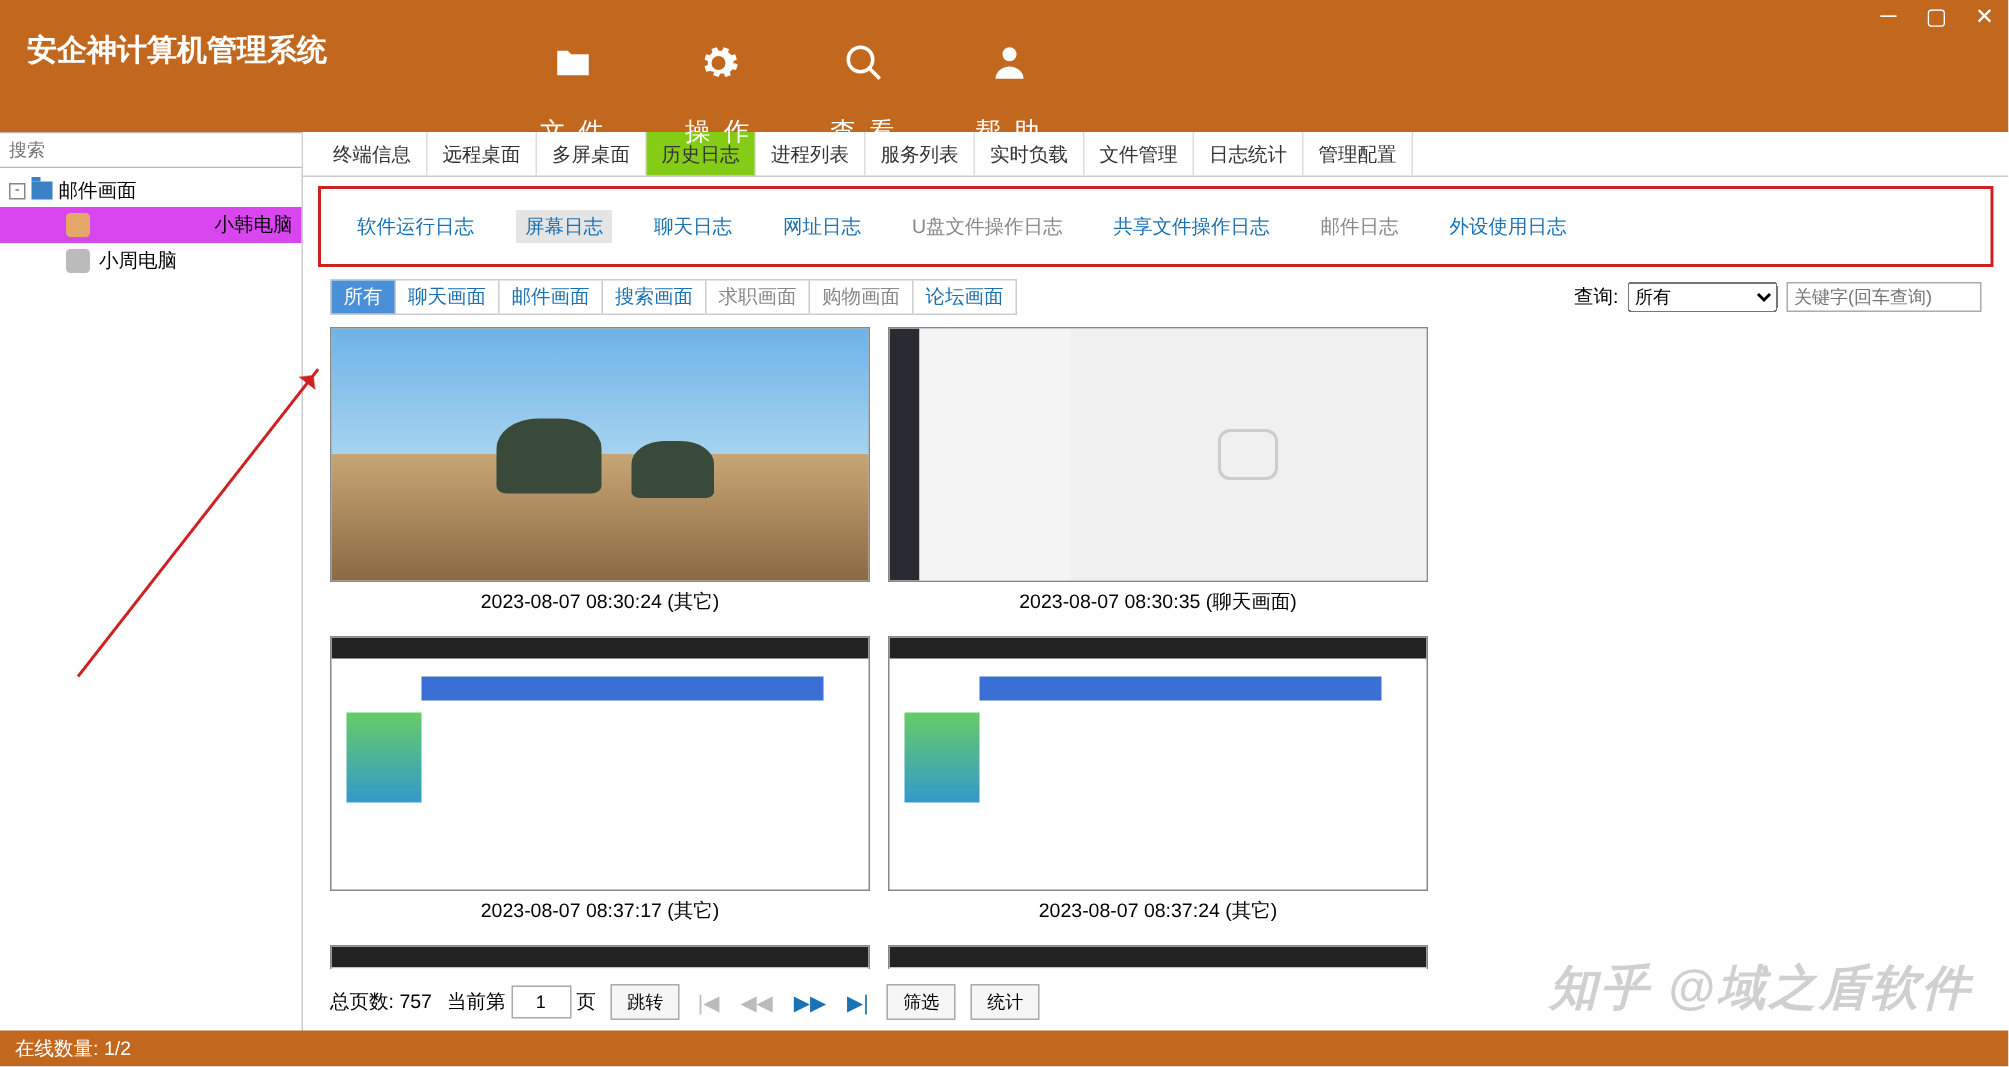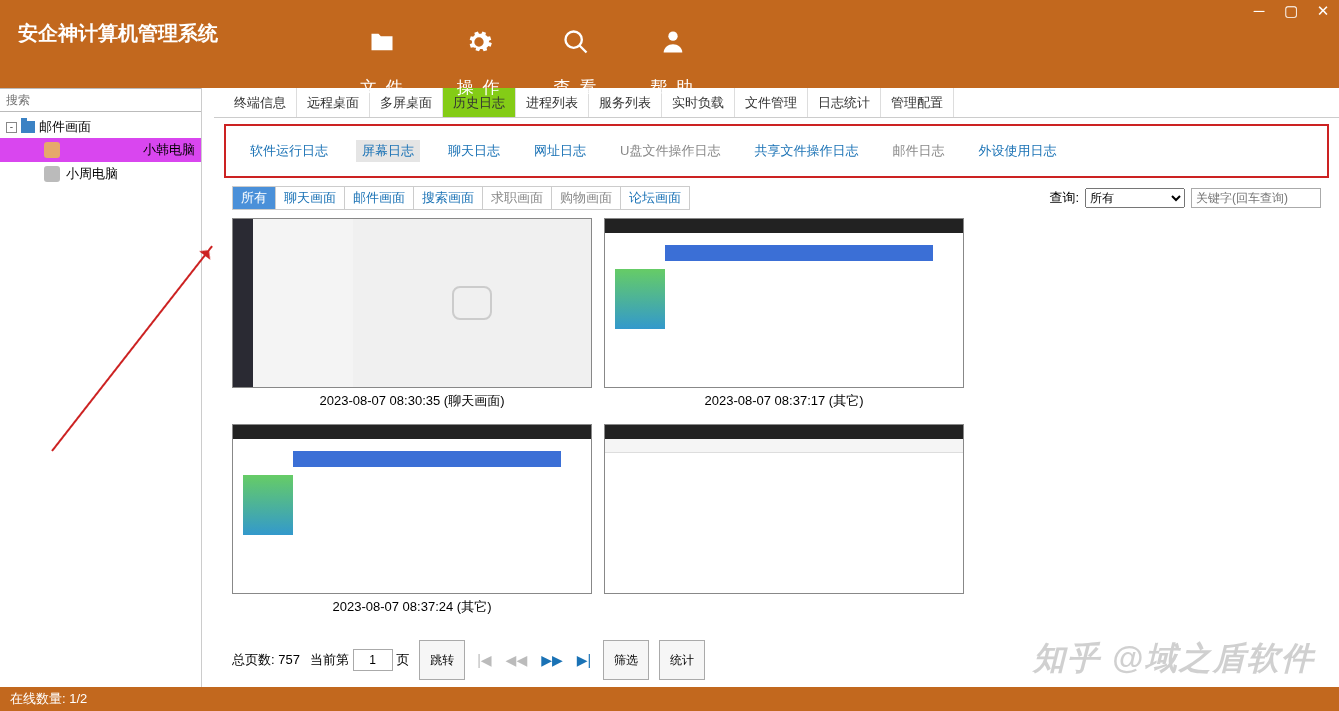--- a/index.html
+++ b/index.html
@@ -7,21 +7,21 @@
 
 .titlebar { background: #c2681e; height: 88px; display: flex; align-items: flex-start; position: relative; }
 .app-title { color: #fff; font-size: 20px; font-weight: bold; padding: 20px 0 0 18px; }
 .win-controls { position: absolute; top: 2px; right: 6px; display: flex; gap: 12px; }
 .win-btn { color: #fff; font-size: 15px; cursor: pointer; width: 20px; text-align: center; }
 .toolbar { position: absolute; left: 360px; top: 28px; display: flex; gap: 52px; }
 .tool-item { display: flex; flex-direction: column; align-items: center; color: #fff; cursor: pointer; }
 .tool-item svg { width: 28px; height: 28px; fill: #fff; }
 .tool-label { font-size: 17px; margin-top: 20px; letter-spacing: 2px; }
 
-.main { display: flex; height: 600px; gap: 12px; }
+.main { display: flex; height: 600px; }
 
 .sidebar { width: 202px; border-right: 1px solid #ccc; background: #fff; display: flex; flex-direction: column; }
 .search-bar { border: 1px solid #bbb; border-left: none; border-right: none; height: 24px; }
 .search-bar input { width: 100%; height: 100%; border: none; padding: 0 6px; font-size: 12px; outline: none; }
 .tree { padding: 4px 0; font-size: 13px; }
 .tree-root { display: flex; align-items: center; padding: 2px 6px; gap: 4px; }
 .tree-toggle { width: 11px; height: 11px; border: 1px solid #888; display: flex; align-items: center; justify-content: center; font-size: 10px; line-height: 1; color: #555; cursor: pointer; }
 .tree-item { display: flex; align-items: center; padding: 3px 6px 3px 44px; gap: 6px; cursor: pointer; }
 .tree-item.selected { background: #d946ef; justify-content: space-between; }
 .avatar { width: 16px; height: 16px; border-radius: 3px; background: #e6a86a; display: inline-block; }
@@ -67,21 +67,21 @@
 .shot-browser { background:#fff; }
 .shot-browser .top { position:absolute; left:0; top:0; right:0; height:14px; background:#222;}
 .shot-browser .bar { position:absolute; left:60px; top:26px; right:30px; height:16px; background:#3b6fd6;}
 .shot-browser .logo { position:absolute; left:10px; top:50px; width:50px; height:60px; background:linear-gradient(#6c6,#39c);}
 .shot-doc { background:#fff; }
 .shot-doc .top { position:absolute; left:0; top:0; right:0; height:14px; background:#222;}
 .shot-doc .hdr { position:absolute; left:0; top:14px; right:0; height:14px; background:#f5f5f5; border-bottom:1px solid #ddd;}
 
 .pager { display: flex; align-items: center; gap: 10px; padding: 10px 18px 8px; font-size: 13px; }
 .pager .pg-input { width: 40px; height: 22px; border: 1px solid #aaa; text-align: center; font-size: 12px; }
-.pager button { height: 40px; padding: 0 10px; font-size: 12px; background: #f6f6f6; border: 1px solid #aaa; cursor: pointer; }
+.pager button { height: 24px; padding: 0 10px; font-size: 12px; background: #f6f6f6; border: 1px solid #aaa; cursor: pointer; }
 .pager .nav-ic { color: #1a72b5; cursor: pointer; font-size: 14px; padding: 0 2px; }
 .pager .nav-ic.dis { color: #bbb; }
 
 .statusbar { position: absolute; left: 0; right: 0; bottom: 0; background: #c2681e; color: #fff; font-size: 13px; padding: 3px 10px; }
 
 .watermark { position: absolute; right: 24px; bottom: 30px; font-size: 32px; color: rgba(120,120,120,0.35); font-weight: bold; font-style: italic; letter-spacing: 2px; pointer-events: none; }
 
 .folder-ic { width:14px; height:12px; background:#3b82c4; display:inline-block; position:relative;}
 .folder-ic::before { content:""; position:absolute; left:0; top:-3px; width:6px; height:3px; background:#3b82c4;}
 </style>
@@ -183,20 +183,24 @@
           <span class="ft ">论坛画面</span>
         </div>
       <div class="filter-right">
         <span>查询:</span>
         <select><option>所有</option></select>
         <input placeholder="关键字(回车查询)" style="">
       </div>
     </div>
 
     <div class="thumbs" id="thumbs">
+        <div class="thumb">
+          <div class="thumb-img shot-beach"></div>
+          <div class="thumb-cap">2023-08-07 08:30:24 (其它)</div>
+        </div>
         <div class="thumb">
           <div class="thumb-img shot-chat">
             <div class="side"></div>
             <div class="list"></div>
             <div class="main">
               <div class="bubble"></div>
             </div>
           </div>
           <div class="thumb-cap">2023-08-07 08:30:35 (聊天画面)</div>
         </div>

